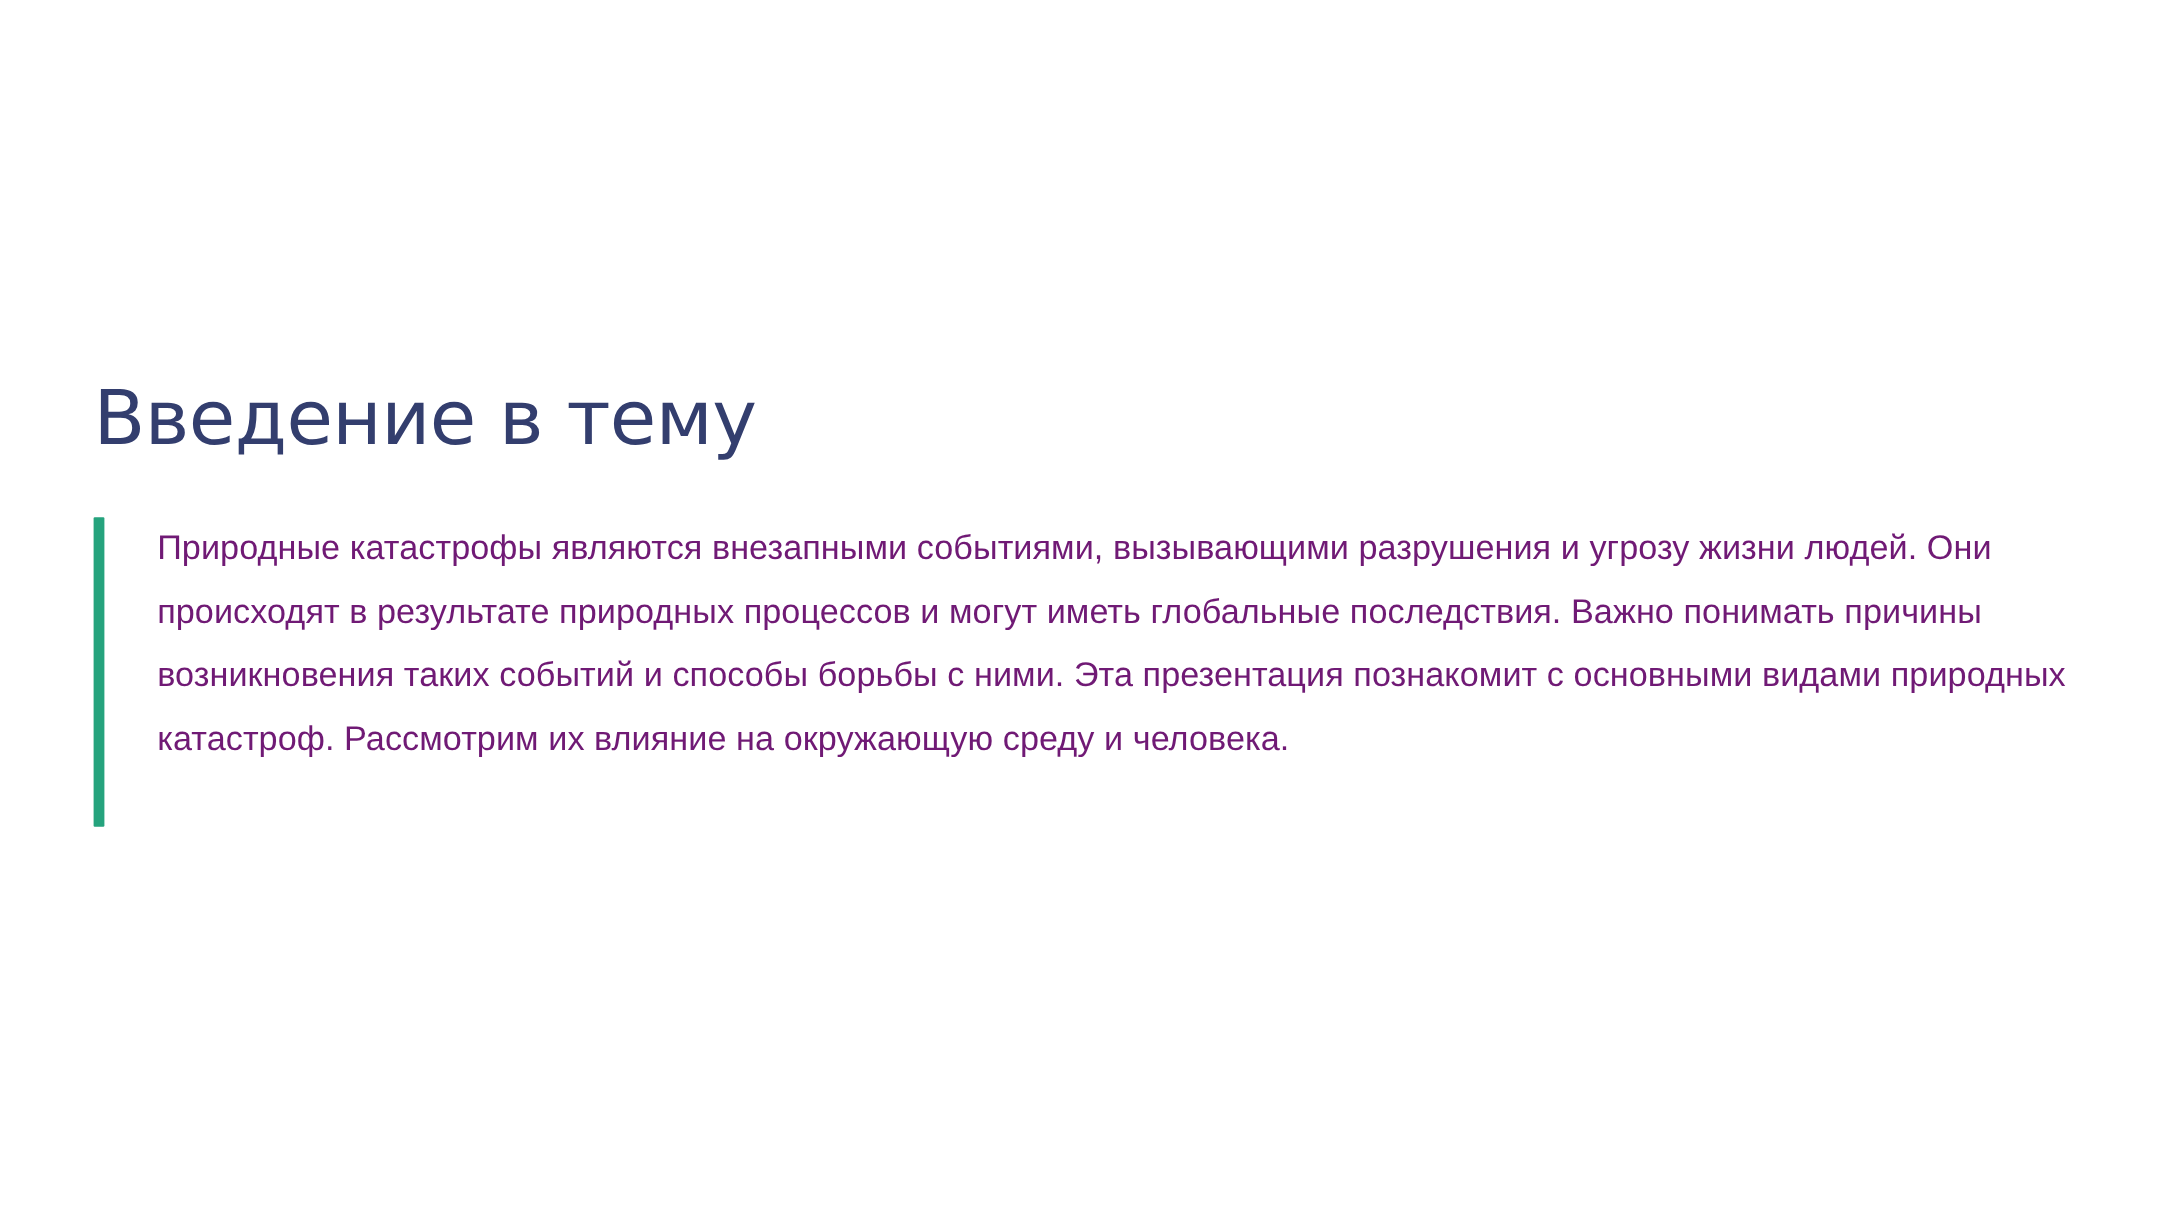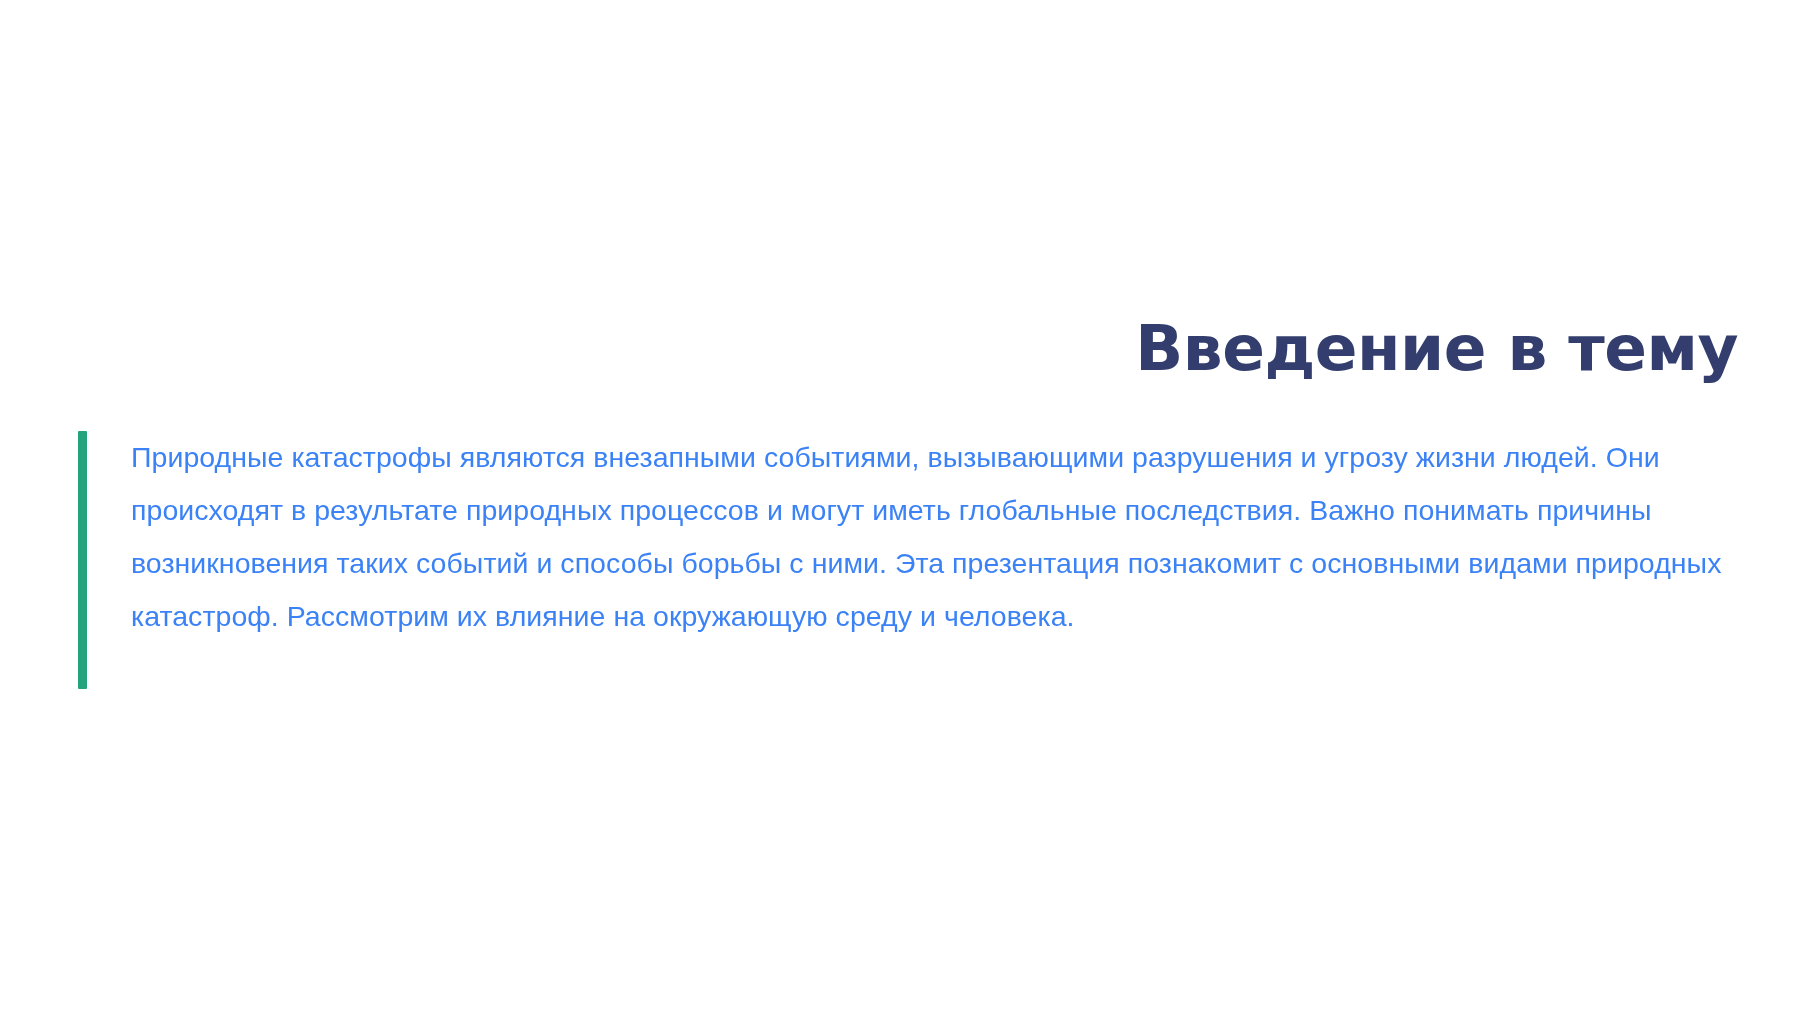--- a/index.html
+++ b/index.html
@@ -27,26 +27,25 @@
     position: absolute;
     left: 78px;
     top: 316px;
     width: 1660px;
   }
 
   .slide-title {
     font-family: "DejaVu Sans", "Liberation Sans", sans-serif;
     font-size: 63px;
     line-height: 1.06;
-    font-weight: 700;
+    font-weight: 400;
     letter-spacing: -0.5px;
     color: #333e6e;
     margin: 0 0 48px 0;
     white-space: nowrap;
-    text-align: right;
     -webkit-font-smoothing: antialiased;
   }
 
   .body-block {
     position: relative;
     display: block;
     padding-left: 53px;
     min-height: 258px;
   }
 
@@ -59,21 +58,21 @@
     background: #25a37d;
     border-radius: 1px;
   }
 
   .body-text {
     margin: 0;
     font-family: "Liberation Sans", "DejaVu Sans", sans-serif;
     font-size: 28.5px;
     line-height: 53px;
     font-weight: 400;
-    color: #3b82f6;
+    color: #701a75;
     letter-spacing: 0.05px;
     max-width: 1600px;
     text-align: left;
   }
 </style>
 </head>
 <body>
 
 <div class="slide">
 

